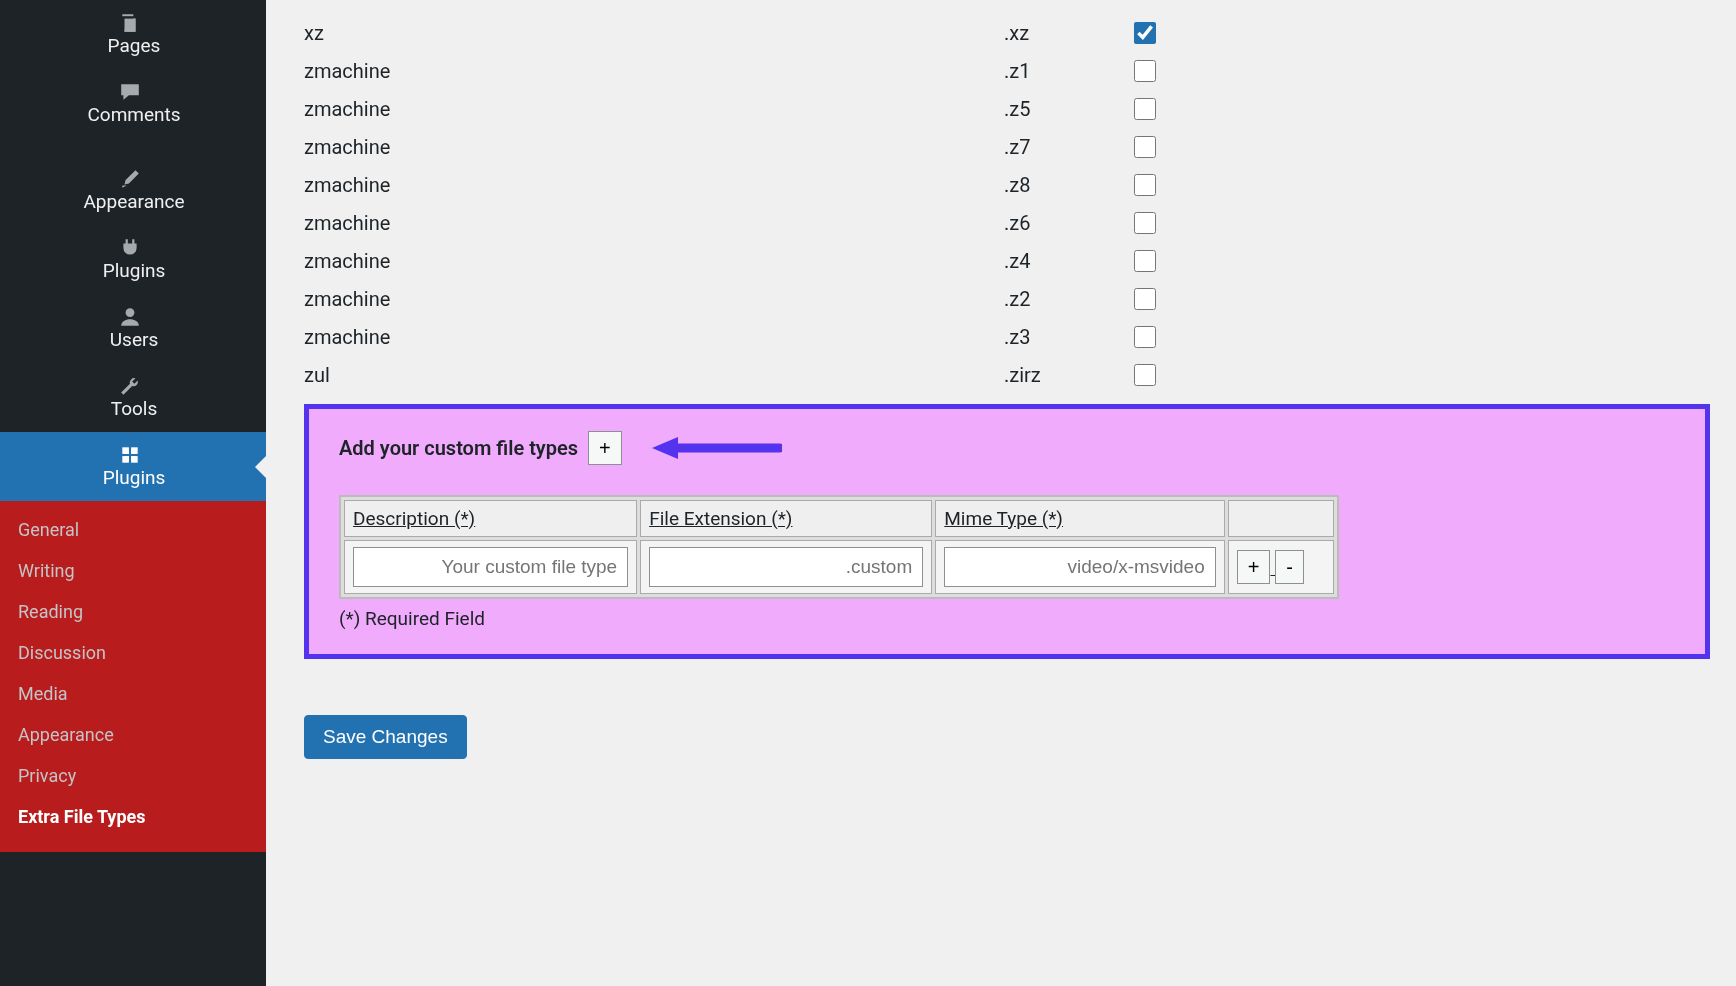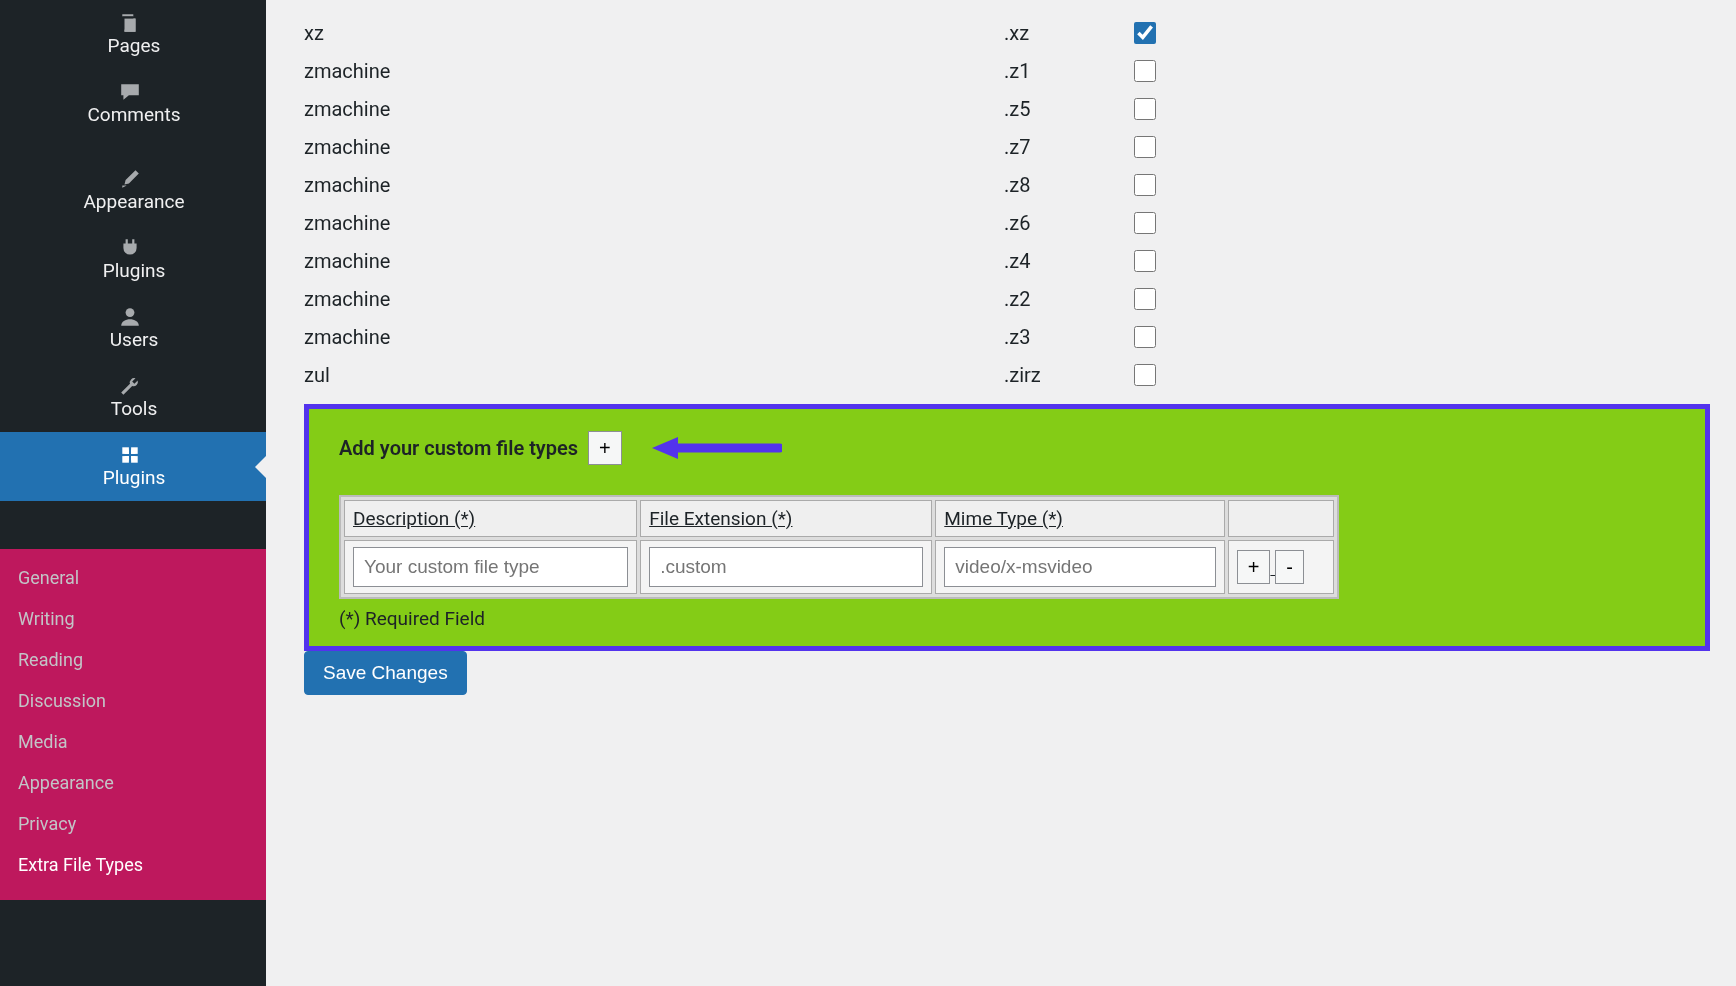--- a/index.html
+++ b/index.html
@@ -46,33 +46,32 @@
     content: "";
     position: absolute;
     right: -1px;
     top: 50%;
     transform: translateY(-50%);
     border-top: 12px solid transparent;
     border-bottom: 12px solid transparent;
     border-right: 12px solid #f0f0f1;
   }
   .submenu {
-    background: #be185d;
+    background: #b91c1c;
     padding: 8px 8px 15px 0;
-    margin-top: 48px;
   }
   .submenu .sub-item {
     padding: 10px 14px 10px 18px;
     font-size: 18px;
     color: #c3c4c7;
     cursor: pointer;
   }
   .submenu .sub-item.current {
     color: #fff;
-    font-weight: 400;
+    font-weight: 700;
   }
   .content {
     flex: 1;
     padding: 0 26px 40px 38px;
   }
   .file-rows { margin-top: 14px; }
   .file-row {
     display: flex;
     align-items: center;
     height: 38px;
@@ -83,23 +82,23 @@
   .file-row .cb   { width: 40px; display:flex; justify-content:center; }
   .cb input {
     width: 22px; height: 22px;
     border: 1px solid #8c8f94;
     background: #fff;
     accent-color: #2271b1;
   }
   .highlight-box {
     border: 5px solid #5333ed;
     margin-top: 10px;
-    padding: 22px 28px 16px 30px;
+    padding: 22px 28px 24px 30px;
     position: relative;
-    background: #84cc16;
+    background: #f0abfc;
   }
   .custom-title-row {
     display: flex;
     align-items: center;
     gap: 10px;
     font-size: 20px;
     font-weight: 600;
   }
   .sq-btn {
     border: 1px solid #8c8f94;
@@ -132,26 +131,28 @@
     font-size: 19px;
   }
   .custom-table td { background: #f4f4f4; }
   .tinput {
     width: 100%;
     box-sizing: border-box;
     border: 1px solid #8c8f94;
     padding: 8px 10px;
     font-size: 19px;
     background: #fff;
+    text-align: right;
   }
   .req-note {
     margin-top: 8px;
     font-size: 19px;
   }
   .save-btn {
+    margin-top: 56px;
     background: #2271b1;
     border: 1px solid #2271b1;
     color: #fff;
     font-size: 19px;
     padding: 10px 18px;
     border-radius: 4px;
     cursor: pointer;
   }
   svg { display:block; }
 </style>

